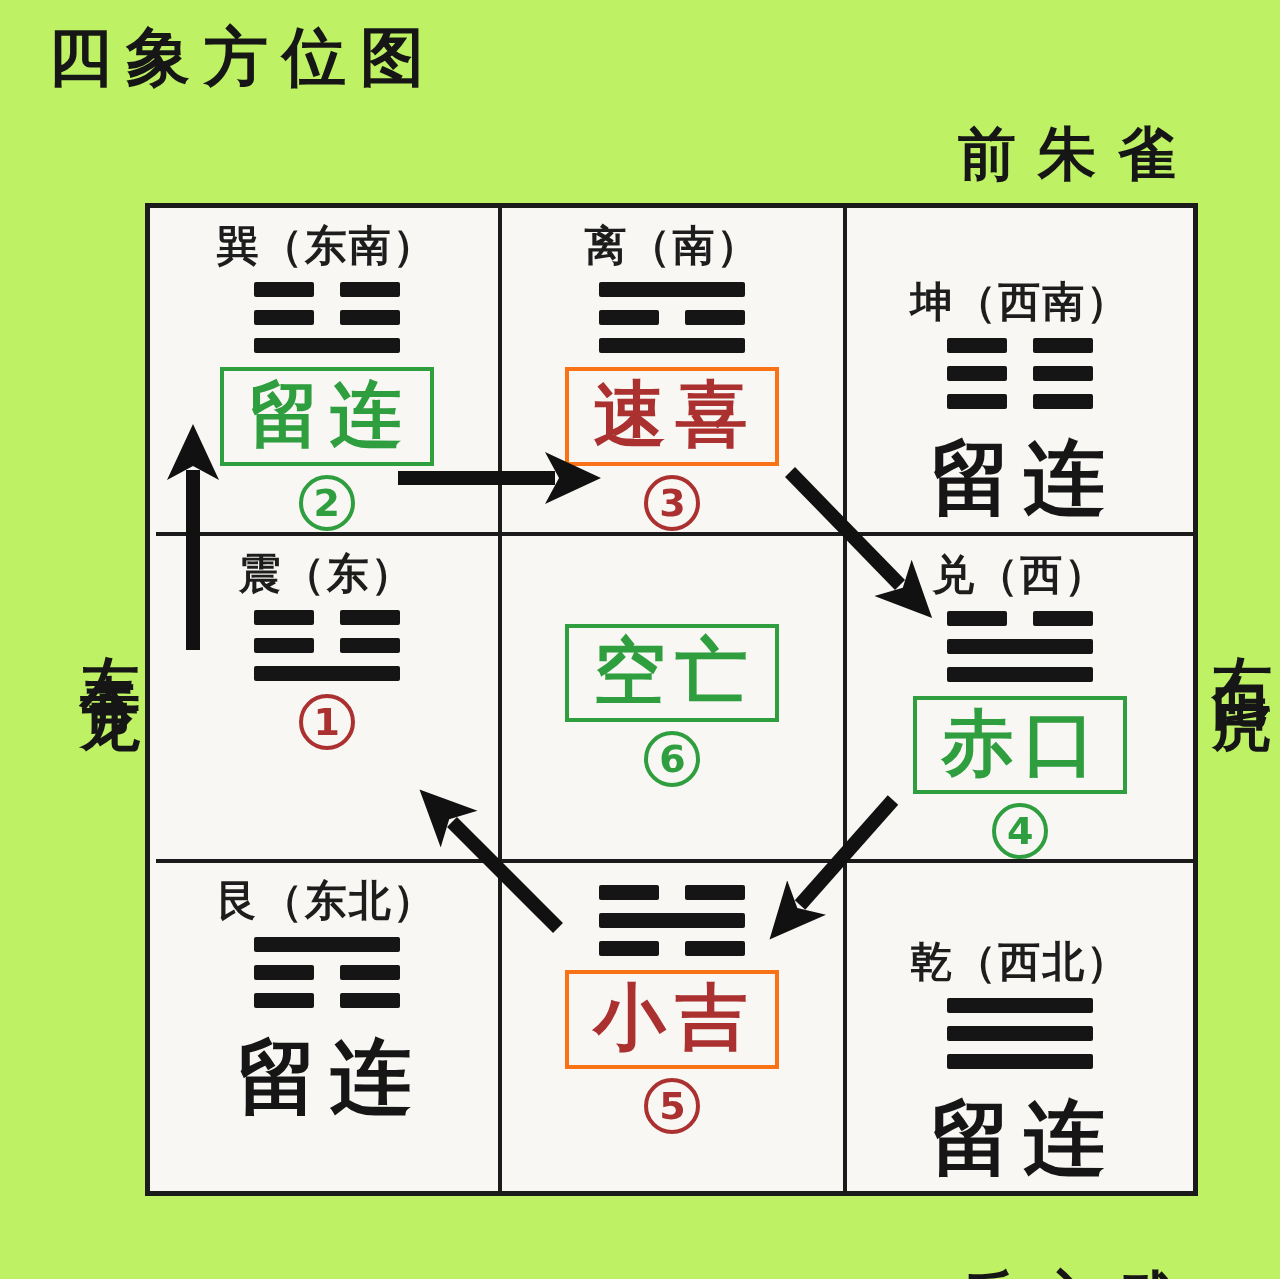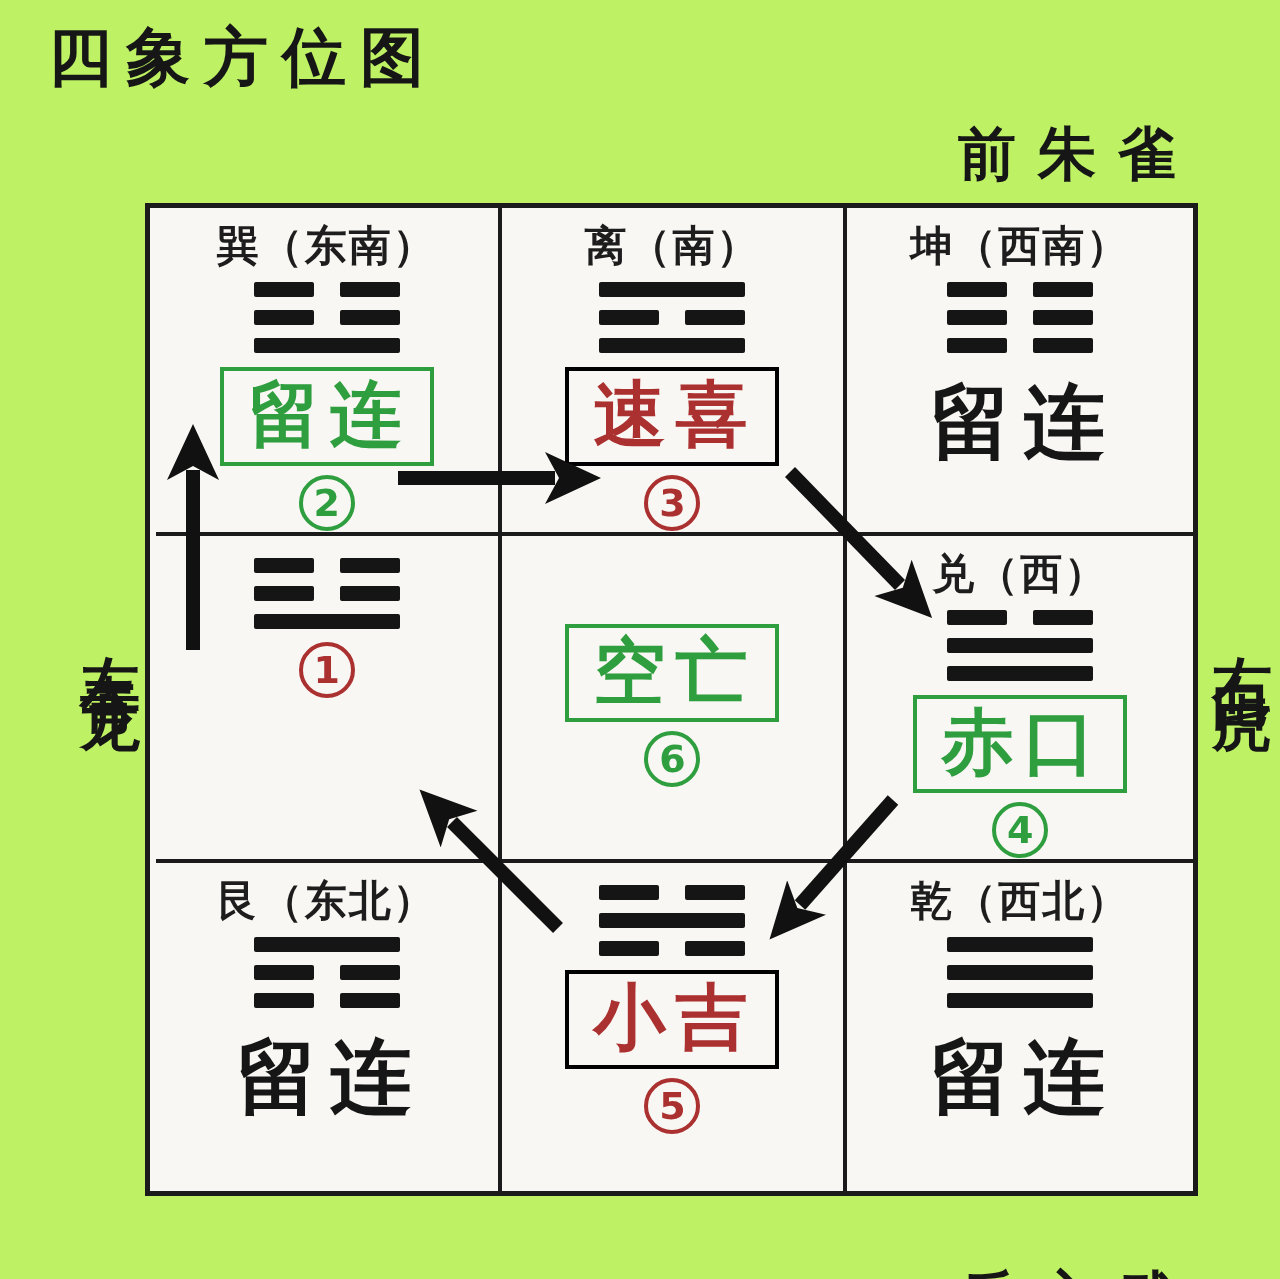--- a/index.html
+++ b/index.html
@@ -47,21 +47,21 @@
     box-sizing:border-box;
     background:#f8f7f3;
     padding-left:6px;
   }
   .cell{
     border-right:4px solid #1b1b1b;
     border-bottom:4px solid #1b1b1b;
     display:flex;flex-direction:column;align-items:center;
     padding-top:12px;box-sizing:border-box;
   }
-  .cell.col3{border-right:none;}
+  .cell.col3{border-right:none;justify-content:flex-end;}
   .cell.row3{border-bottom:none;}
   .cell-header{
     font-size:42px;font-weight:600;color:#1d1d1d;
     letter-spacing:2px;height:52px;line-height:52px;
   }
   
   .trigram{
     display:flex;flex-direction:column;gap:13px;
     margin-top:10px;margin-bottom:4px;
   }
@@ -69,21 +69,21 @@
   .tri-row span{height:15px;background:#151515;border-radius:2px;display:block;}
   .tri-row.solid span{width:146px;}
   .tri-row.broken span{width:60px;}
   
   .term{
     margin-top:10px;
     font-size:72px;font-weight:600;line-height:1.15;
     letter-spacing:10px;padding:2px 18px 6px 24px;
   }
   .term.green-box{color:#2f9e3f;border:4px solid #2f9e3f;}
-  .term.red-box{color:#ab3030;border:4px solid #000000;}
+  .term.red-box{color:#ab3030;border:4px solid #f97316;}
   .term.plain{color:#161616;font-size:82px;border:none;margin-top:16px;letter-spacing:12px;}
   
   .num{
     margin-top:9px;
     width:56px;height:56px;border-radius:50%;
     display:flex;align-items:center;justify-content:center;
     font-size:38px;font-weight:600;
     box-sizing:border-box;
   }
   .num.num-green{color:#2f9e3f;border:4px solid #2f9e3f;}
@@ -161,20 +161,21 @@
           </div>
           <div class="tri-row broken">
             <span></span>
             <span></span>
           </div>
         </div>
       <div class="term plain">留连</div>
     </div>
 
     <div class="cell">
+      <div class="cell-header">震（东）</div>
       <div class="trigram">
           <div class="tri-row broken">
             <span></span>
             <span></span>
           </div>
           <div class="tri-row broken">
             <span></span>
             <span></span>
           </div>
           <div class="tri-row solid">

